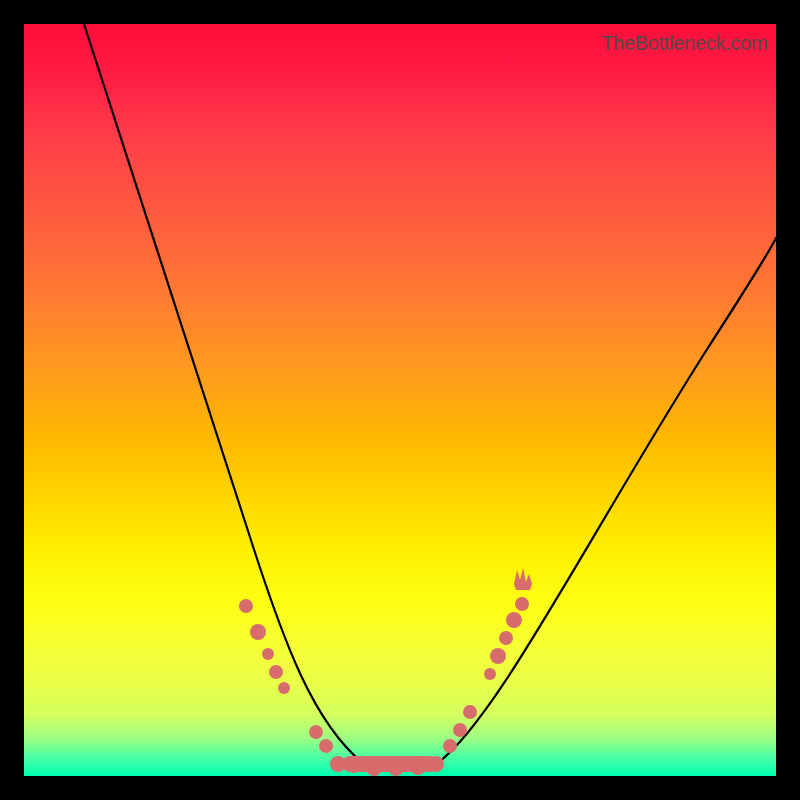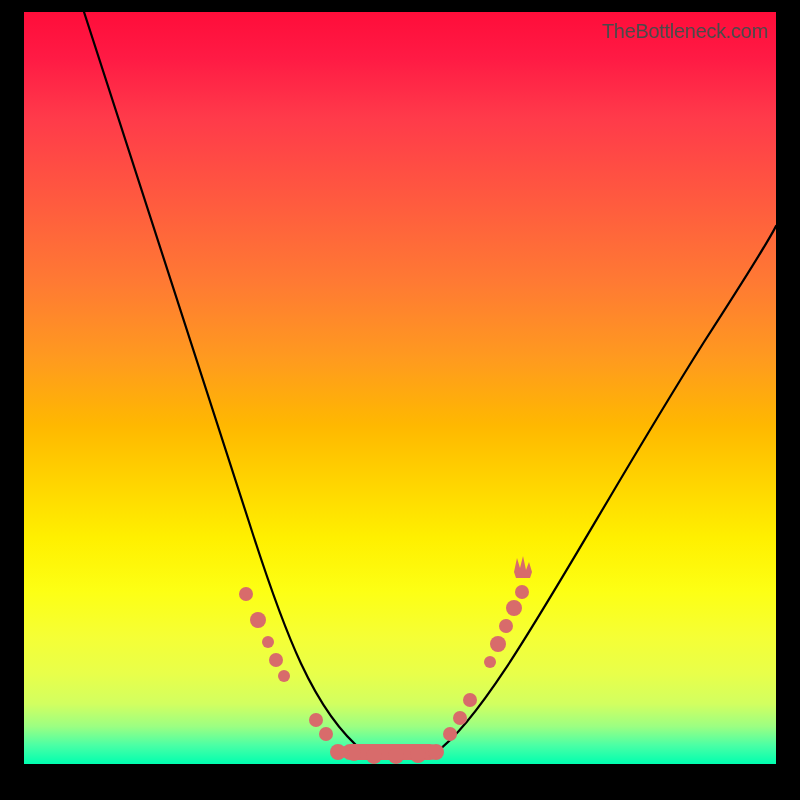--- a/index.html
+++ b/index.html
@@ -7,21 +7,21 @@
     padding: 0;
     width: 800px;
     height: 800px;
     background: #000;
     overflow: hidden;
     font-family: Arial, Helvetica, sans-serif;
   }
   .frame {
     position: absolute;
     left: 24px;
-    top: 12px;
+    top: 24px;
     width: 752px;
     height: 752px;
     background: #000;
   }
   .plot-area {
     position: absolute;
     left: 0;
     top: 0;
     width: 752px;
     height: 752px;

